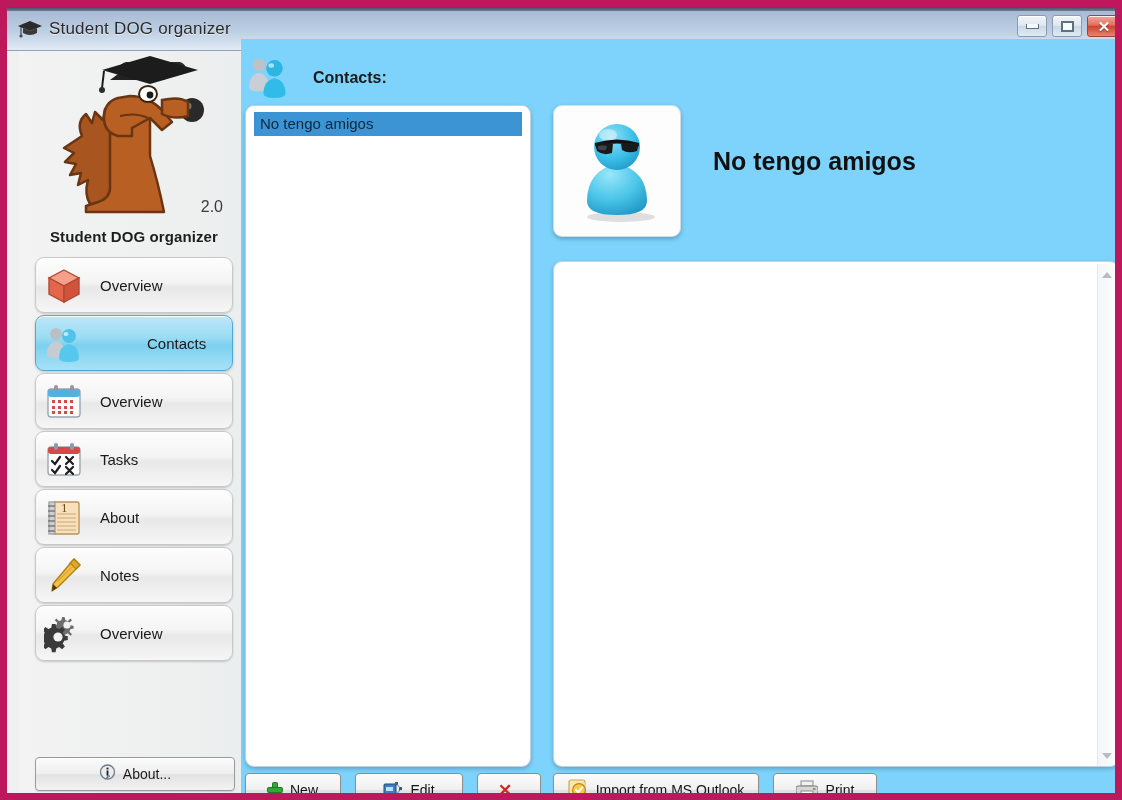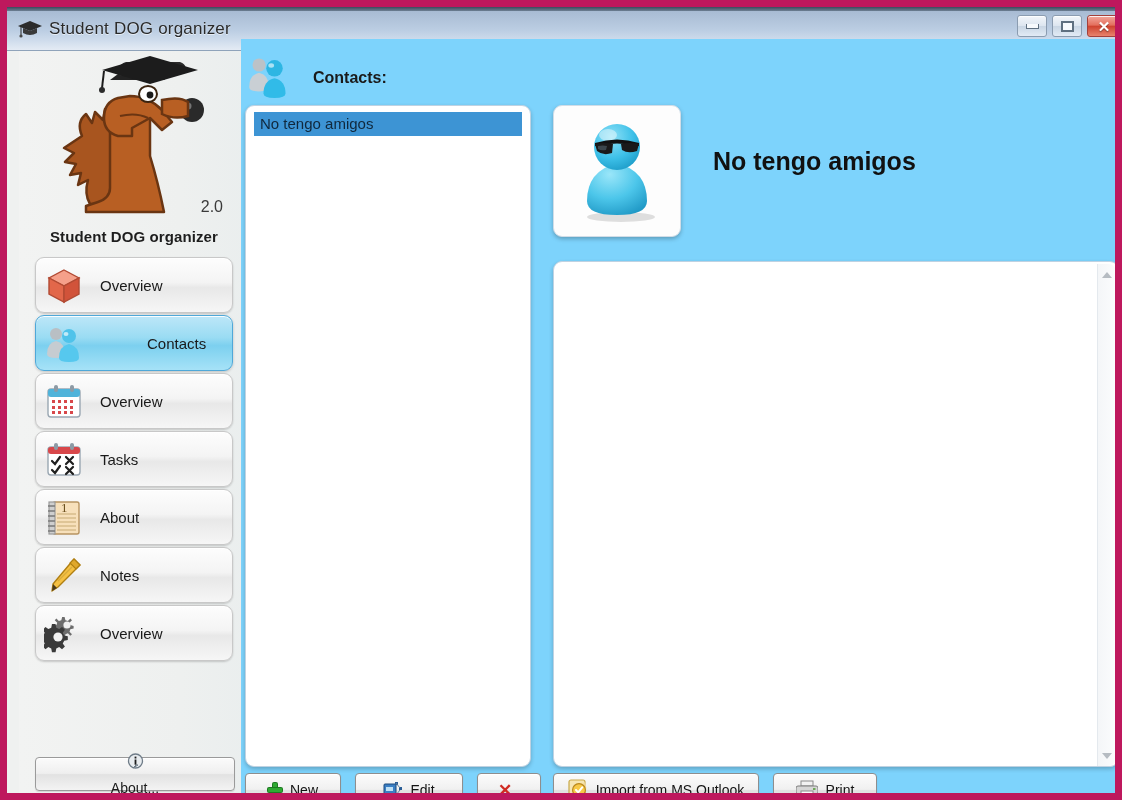--- a/index.html
+++ b/index.html
@@ -105,21 +105,21 @@
   .nav-label {
     margin-left: 14px; font-size: 15px; color: #1a1a1a;
   }
   .about-btn {
     position: absolute; left: 16px; bottom: 16px;
     width: 200px; height: 34px; border-radius: 4px;
     border: 1px solid #9a9a9a;
     background: linear-gradient(to bottom, #fbfbfb 0%, #efefef 48%, #e2e2e2 52%, #f3f3f3 100%);
     box-shadow: inset 0 1px 0 rgba(255,255,255,.9), 0 1px 1px rgba(0,0,0,.12);
     display: flex; align-items: center; justify-content: center; gap: 7px;
-    font-size: 14px; color: #1a1a1a; flex-direction: column;
+    font-size: 14px; color: #1a1a1a;
   }
 
   
   .main {
     position: absolute; left: 234px; top: 32px;
     width: 888px; height: 756px;
     background: #7dd3fc;
   }
   .main-header {
     display: flex; align-items: center;

